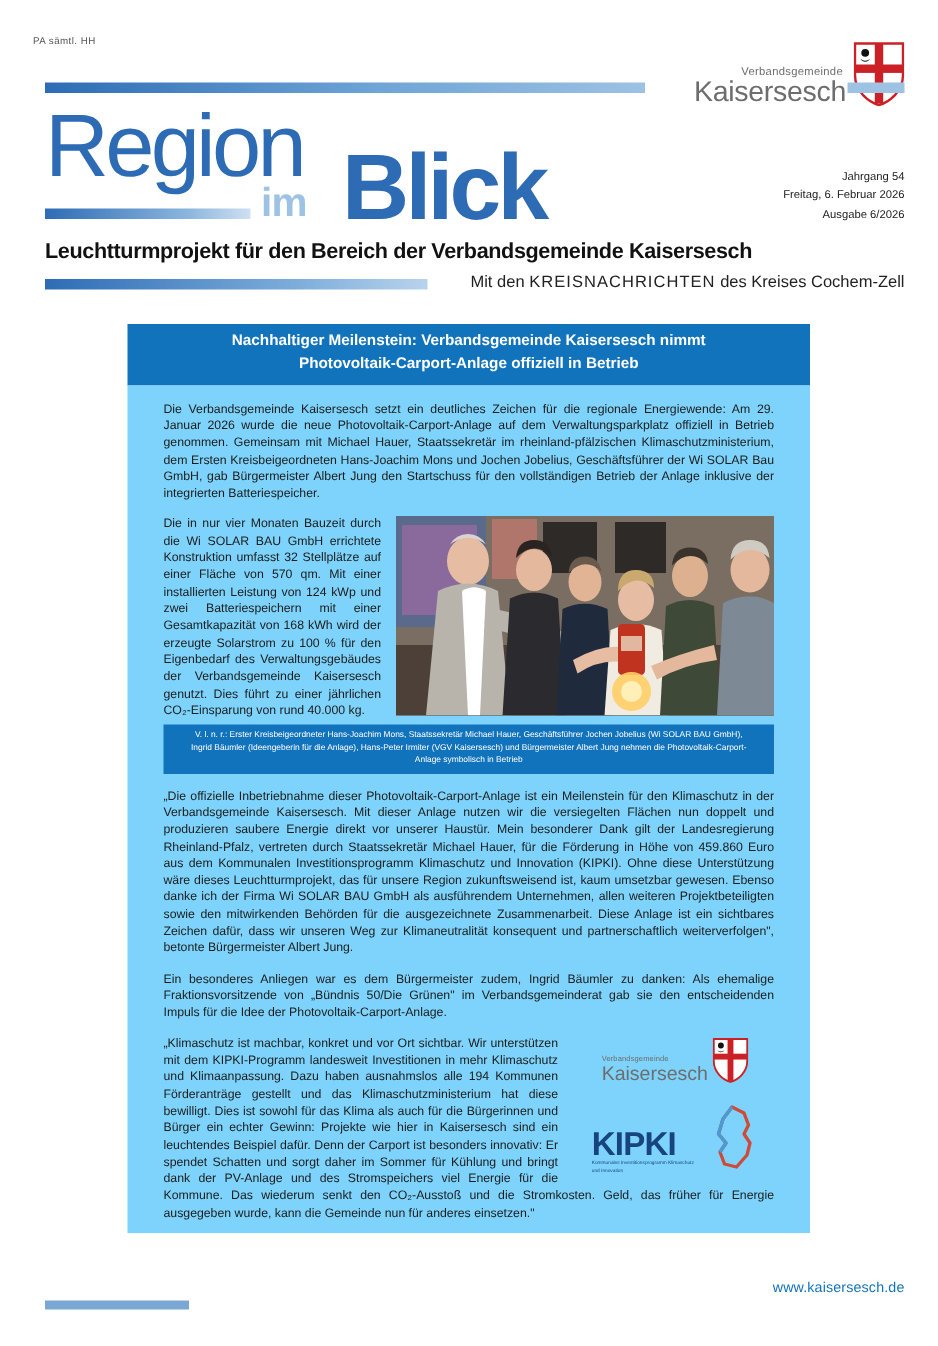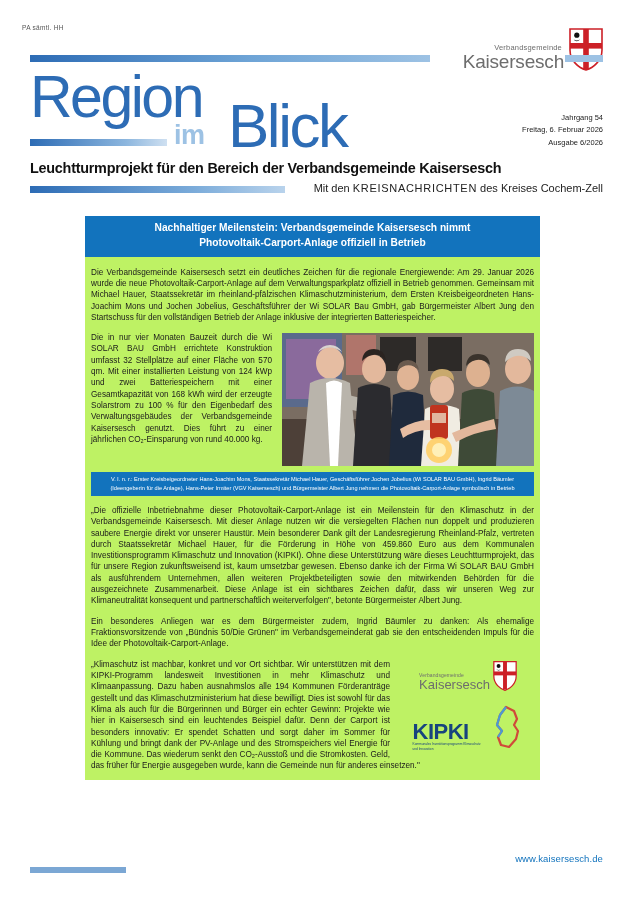--- a/index.html
+++ b/index.html
@@ -51,21 +51,21 @@
     font-size:59px; font-weight:normal; color:#2d6cb5;
     letter-spacing:-2.5px; line-height:1;
   }
   .mast-im {
     position:absolute; left:144px; top:50px;
     font-size:27px; font-weight:bold; color:#9dc2e4;
     letter-spacing:-.5px; line-height:1;
   }
   .mast-blick {
     position:absolute; left:198px; top:23px;
-    font-size:62px; font-weight:normal; color:#2d6cb5;
+    font-size:62px; font-weight:bold; color:#2d6cb5;
     letter-spacing:-2.5px; line-height:1;
   }
   .rule-mid {
     position:absolute; left:30px; top:139px; width:137px; height:7px;
     background:linear-gradient(to right,#2d6cb5 0%, #8cb6de 70%, #cfe0f1 100%);
   }
 
   .issue-info {
     position:absolute; right:22px; top:112px;
     text-align:right; font-size:7.5px; color:#222; line-height:1.65;
@@ -90,22 +90,22 @@
   
   .article {
     position:absolute; left:85px; top:216px; width:455px;
   }
   .headline-bar {
     background:#1273bd; color:#fff;
     text-align:center; font-weight:bold; font-size:10.2px;
     line-height:1.45; padding:5px 6px 6px;
   }
   .article-body {
-    background:#bef264;
-    padding:10px 6px 8px;
+    background:#7dd3fc;
+    padding:10px 24px 8px;
   }
   .article-body p {
     margin:0 0 9px 0;
     font-size:8.2px; line-height:1.38;
     text-align:justify; color:#1b1b1b;
     hyphens:auto;
   }
   .article-body p:last-child { margin-bottom:0; }
 
   

